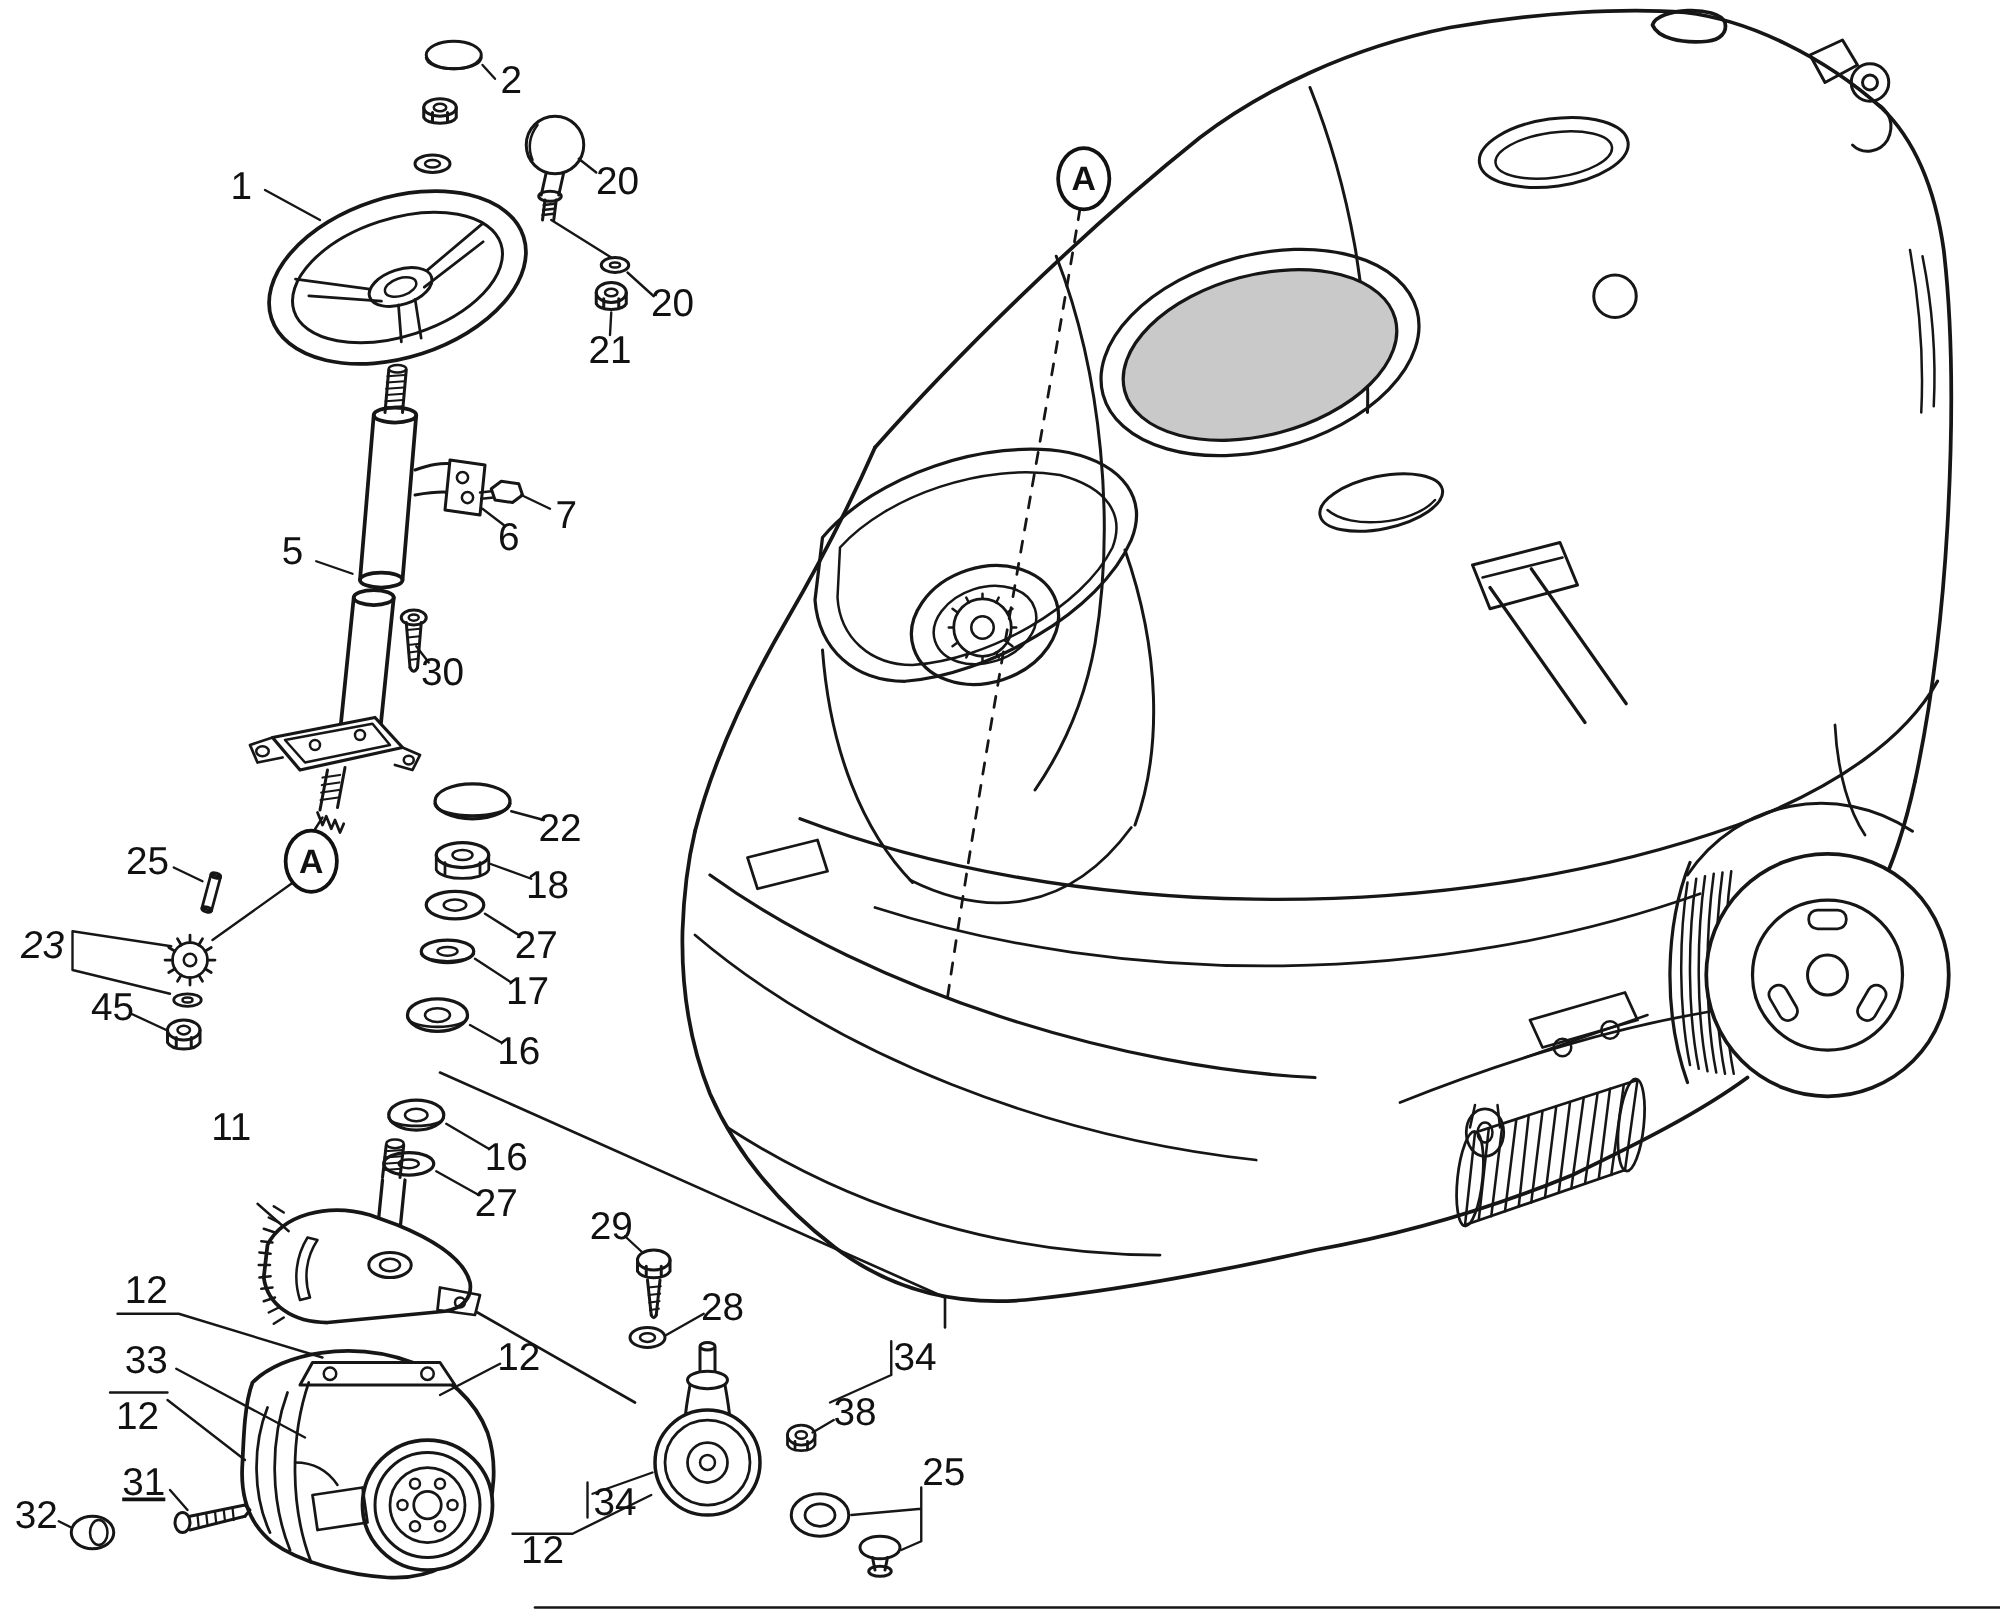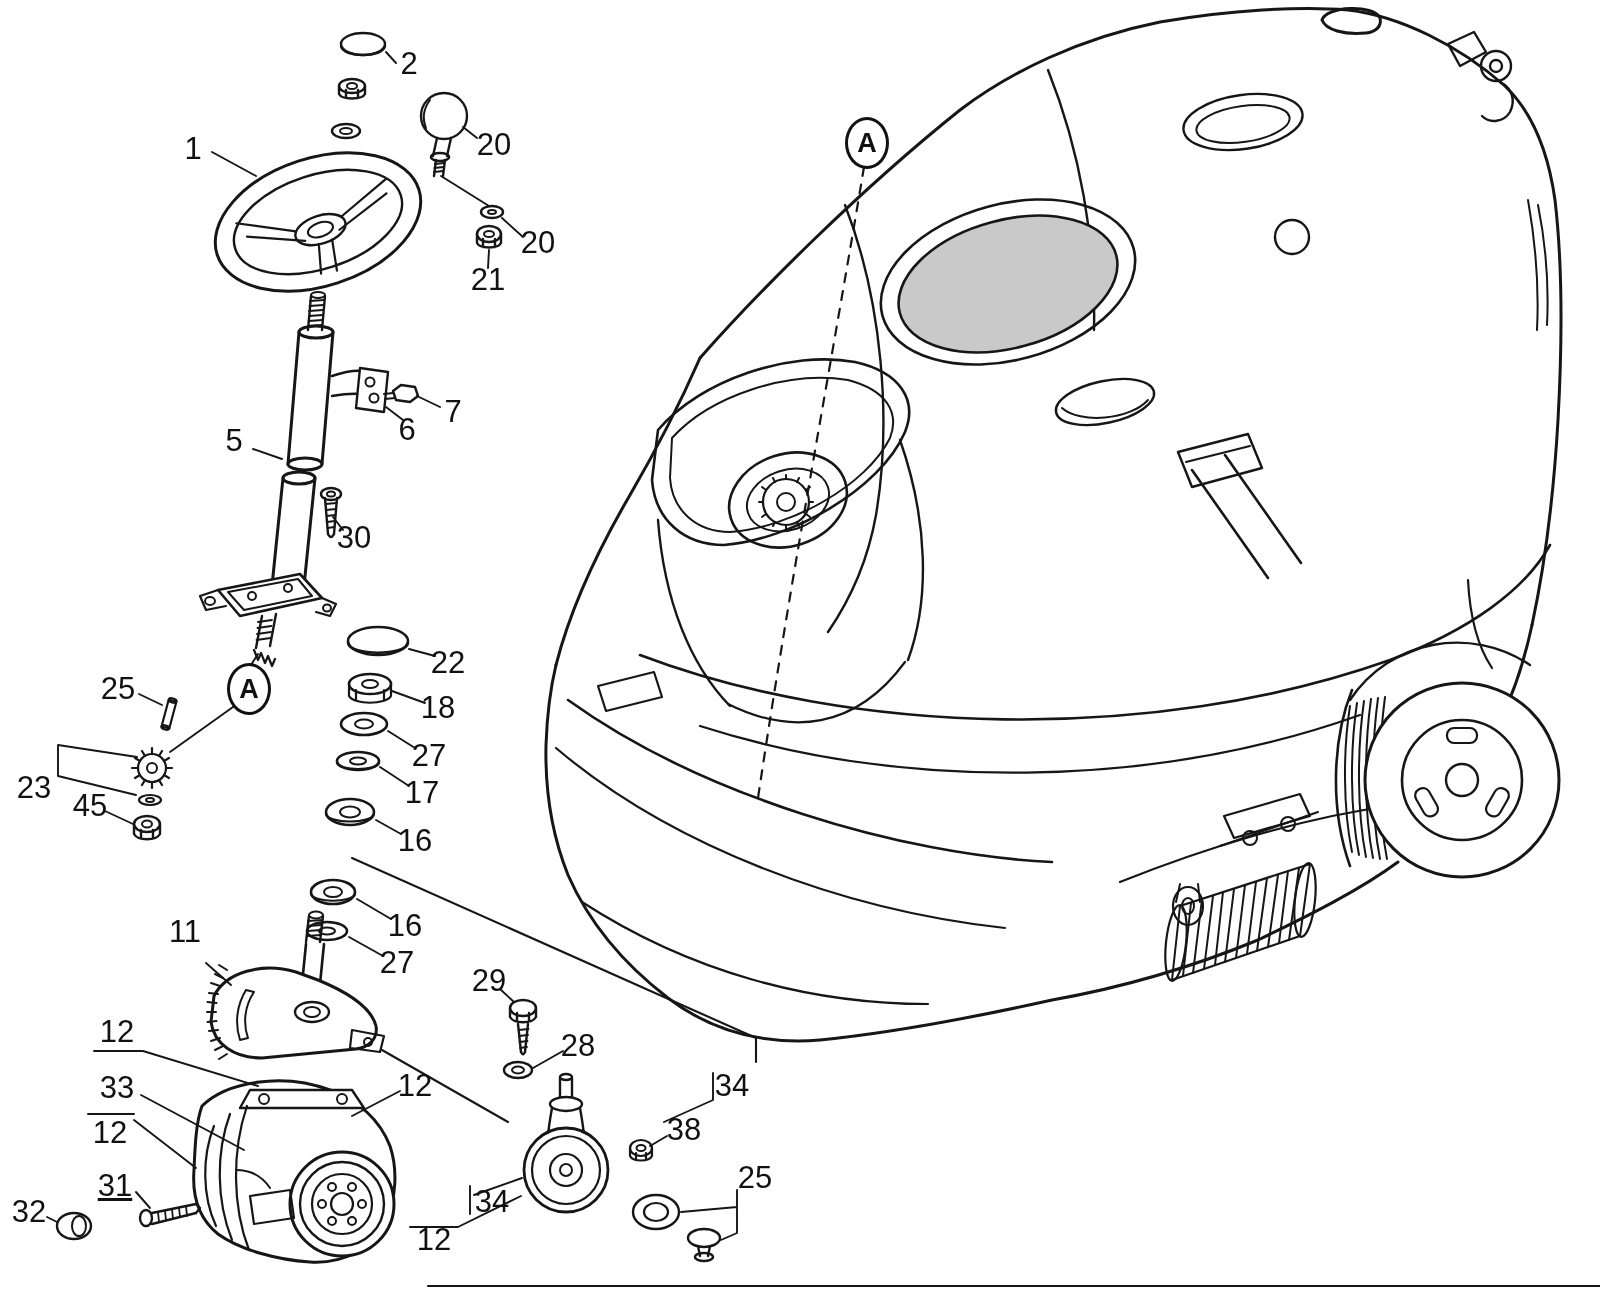--- a/index.html
+++ b/index.html
@@ -417,27 +417,27 @@
       <div class="part-label" style="left: 538px; top: 243px;">20</div>
       <div class="part-label" style="left: 488px; top: 280px;">21</div>
       <div class="part-label" style="left: 453px; top: 412px;">7</div>
       <div class="part-label" style="left: 407px; top: 430px;">6</div>
       <div class="part-label" style="left: 234px; top: 441px;">5</div>
       <div class="part-label" style="left: 354px; top: 538px;">30</div>
       <div class="part-label" style="left: 448px; top: 663px;">22</div>
       <div class="part-label" style="left: 438px; top: 708px;">18</div>
       <div class="part-label" style="left: 118px; top: 689px;">25</div>
       <div class="part-label" style="left: 429px; top: 756px;">27</div>
-      <div class="part-label" style="left: 34px; top: 788px;">23</div>
+      <div class="part-label" style="left: 34px; top: 756px; font-style: italic;">23</div>
       <div class="part-label" style="left: 422px; top: 793px;">17</div>
       <div class="part-label" style="left: 90px; top: 806px;">45</div>
       <div class="part-label" style="left: 415px; top: 841px;">16</div>
       <div class="part-label" style="left: 405px; top: 926px;">16</div>
       <div class="part-label" style="left: 397px; top: 963px;">27</div>
-      <div class="part-label" style="left: 185px; top: 932px; text-align: right;">11</div>
+      <div class="part-label" style="left: 185px; top: 902px; text-align: right;">11</div>
       <div class="part-label" style="left: 489px; top: 981px;">29</div>
       <div class="part-label" style="left: 117px; top: 1032px;">12</div>
       <div class="part-label" style="left: 578px; top: 1046px;">28</div>
       <div class="part-label" style="left: 117px; top: 1088px;">33</div>
       <div class="part-label" style="left: 415px; top: 1086px;">12</div>
       <div class="part-label" style="left: 732px; top: 1086px;">34</div>
       <div class="part-label" style="left: 110px; top: 1133px;">12</div>
       <div class="part-label" style="left: 684px; top: 1130px;">38</div>
       <div class="part-label" style="left: 115px; top: 1186px; text-decoration: underline;">31</div>
       <div class="part-label" style="left: 755px; top: 1178px;">25</div>

